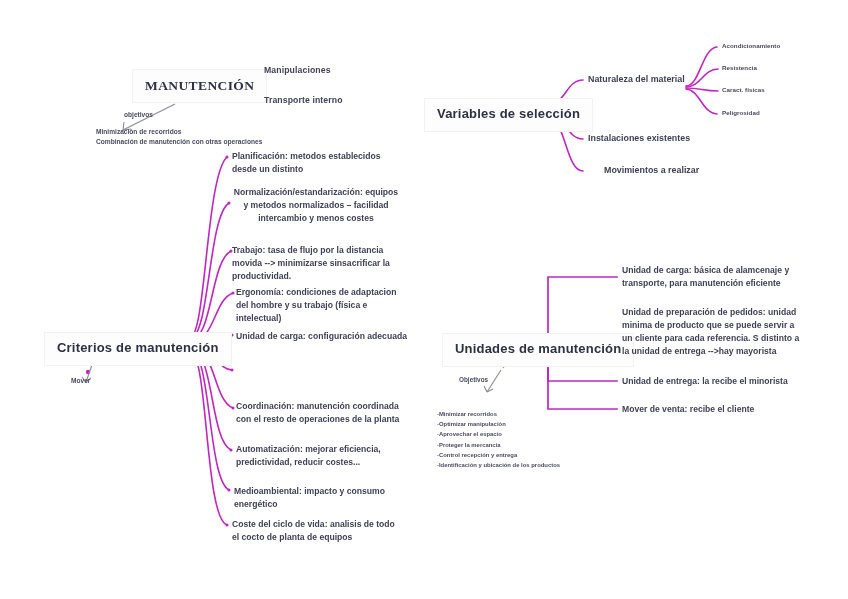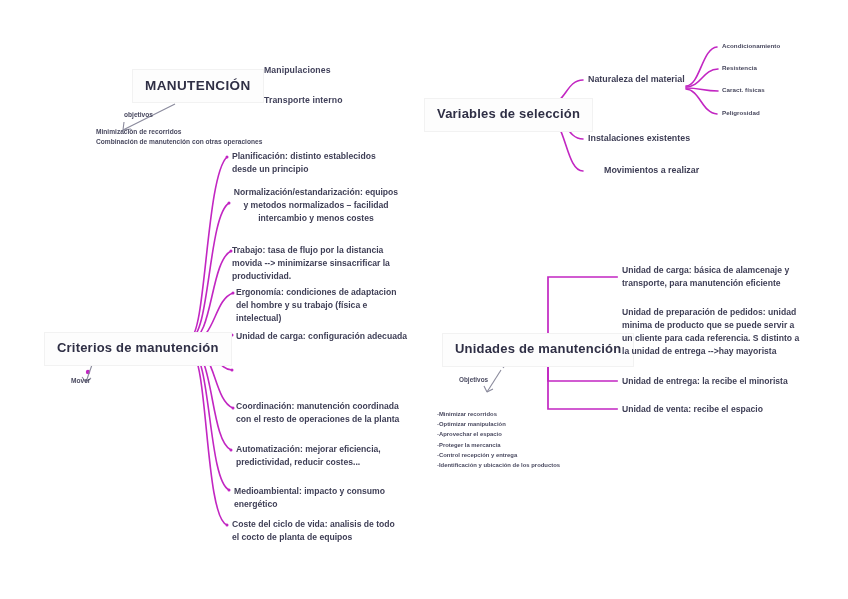--- a/index.html
+++ b/index.html
@@ -149,21 +149,21 @@
       <path d="M175,104 L123,130"></path>
       <path d="M123,130 l8,-1 M123,130 l1,-8"></path>
       <path d="M93,362 L86,382"></path>
       <path d="M86,382 l5,-4 M86,382 l-4,-5"></path>
       <path d="M501,370 L487,392"></path>
       <path d="M487,392 l6,-3 M487,392 l-3,-6"></path>
       <path d="M516,352 L503,368"></path>
     </g>
   </svg>
 
-  <div class="node root-box root-title" style="left:132px; top:69px;">
+  <div class="node root-box root-title" style="left:132px; top:69px;font-family:Liberation Serif, serif;">
     <span>MANUTENCIÓN</span>
   </div>
 
   <div class="node leaf" style="left:264px; top:65px;">
     <span>Manipulaciones</span>
   </div>
 
   <div class="node leaf" style="left:264px; top:95px;">
     <span>Transporte interno</span>
   </div>
@@ -181,21 +181,21 @@
 
   <div class="node root-box root-plain" style="left:44px; top:332px;">
     <span>Criterios de manutención</span>
   </div>
 
   <div class="node annot-label" style="left:71px; top:377px;">
     <span>Mover</span>
   </div>
 
   <div class="node para" style="left:232px; top:150px; width:164px;">
-    <span>Planificación: distinto establecidos desde un principio</span>
+    <span>Planificación: metodos establecidos desde un distinto</span>
   </div>
   <div class="node para" style="left:232px; top:186px; width:168px;text-align:center;">
     <span>Normalización/estandarización: equipos y metodos normalizados – facilidad intercambio y menos costes</span>
   </div>
   <div class="node para" style="left:236px; top:286px; width:164px;">
     <span>Ergonomía: condiciones de adaptacion del hombre y su trabajo (física e intelectual)</span>
   </div>
   <div class="node para" style="left:232px; top:244px; width:172px;">
     <span>Trabajo: tasa de flujo por la distancia movida --&gt; minimizarse  sinsacrificar la productividad.</span>
   </div>
@@ -249,21 +249,21 @@
   <div class="node para" style="left:622px; top:264px; width:176px;">
     <span>Unidad de carga: básica de alamcenaje y transporte, para manutención eficiente</span>
   </div>
   <div class="node para" style="left:622px; top:306px; width:180px;">
     <span>Unidad de preparación de pedidos: unidad minima de producto que se puede servir a un cliente para cada referencia. S  distinto a la unidad de entrega --&gt;hay mayorista</span>
   </div>
   <div class="node para" style="left:622px; top:375px; width:180px;">
     <span>Unidad de entrega: la recibe el minorista</span>
   </div>
   <div class="node para" style="left:622px; top:403px; width:180px;">
-    <span>Unidad de venta: recibe el espacio</span>
+    <span>Mover de venta: recibe el cliente</span>
   </div>
 
   <div class="node objlabel" style="left:459px; top:376px;">
     <span>Objetivos</span>
   </div>
 
   <div class="node bullets" style="left:437px; top:399px; width:160px;">
     <span>-Minimizar recorridos
 -Optimizar manipulación
 -Aprovechar el espacio

